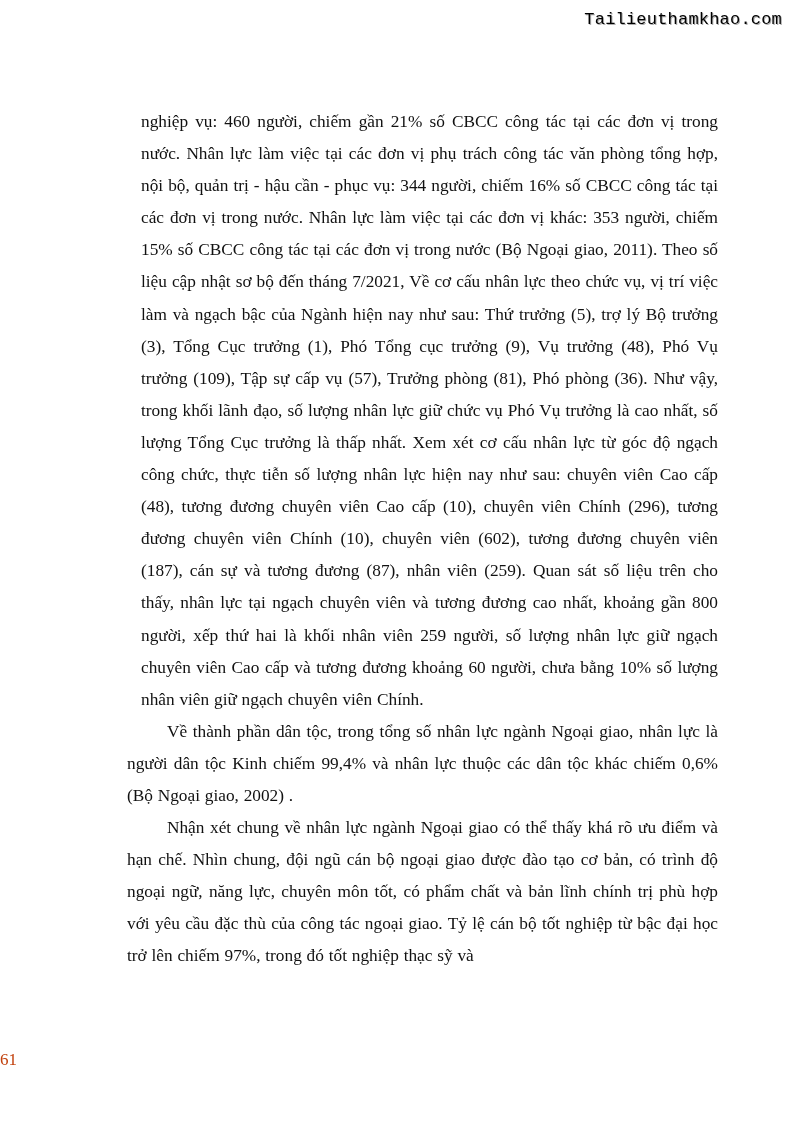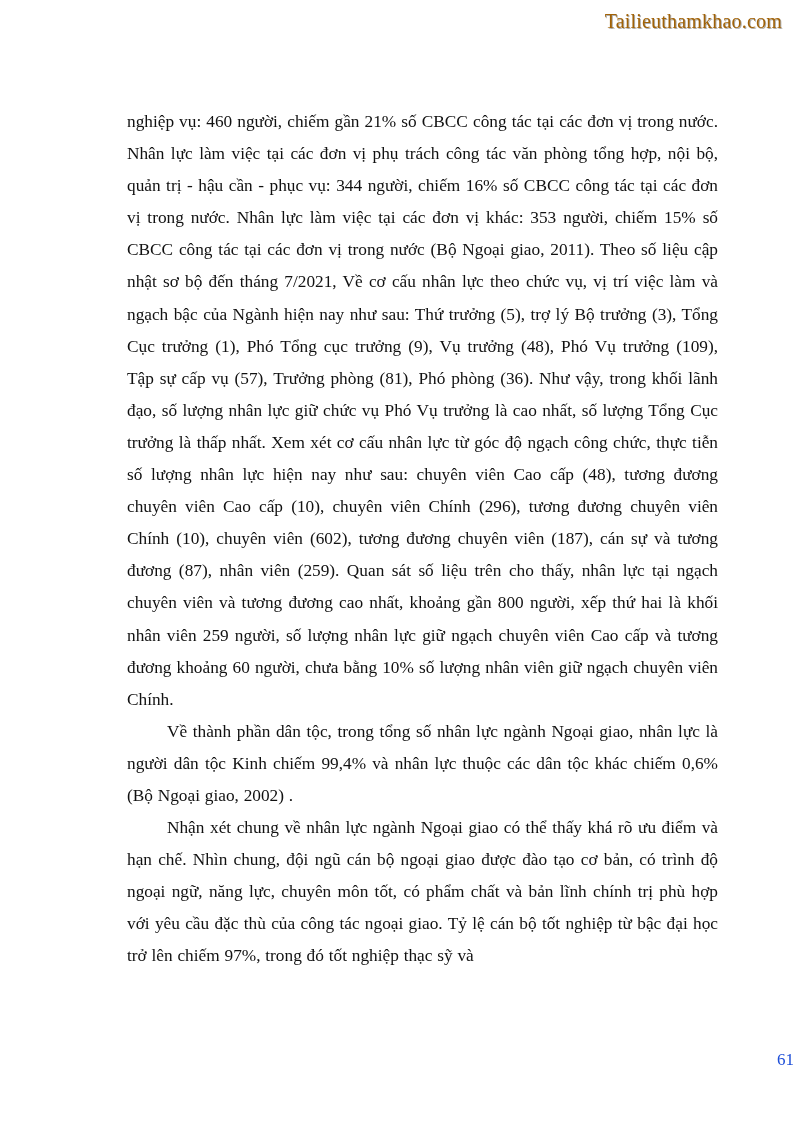--- a/index.html
+++ b/index.html
@@ -13,23 +13,23 @@
     height: 1123px;
     background: #ffffff;
     overflow: hidden;
     font-family: "Liberation Serif", serif;
     color: #111111;
   }
   .watermark {
     position: absolute;
     top: 10px;
     right: 12px;
-    font-family: Liberation Serif, serif;
-    font-size: 20px;
-    color: #a16207;
+    font-family: Liberation Mono, monospace;
+    font-size: 17px;
+    color: #000000;
     text-shadow: 1px 1px 0 #aeaeae;
     letter-spacing: 0.2px;
     user-select: none;
   }
   .content {
     position: absolute;
     top: 106px;
     left: 127px;
     width: 591px;
   }
@@ -37,30 +37,31 @@
     margin: 0;
     padding: 0;
     font-size: 17.3px;
     line-height: 32.1px;
     text-align: justify;
     text-indent: 40px;
     word-spacing: 0.5px;
   }
   .para.no-indent {
     text-indent: 0;
+    margin-left: 14px;
   }
   .page-number {
     position: absolute;
     top: 1048px;
     left: 0;
     width: 100%;
-    text-align: right;
+    text-align: left;
     font-size: 17px;
     line-height: 24px;
-    color: #1d4ed8;
+    color: #c2410c;
   }
 </style>
 </head>
 <body>
 
 <div class="page">
 
   <div class="watermark">Tailieuthamkhao.com</div>
 
   <div class="content">

